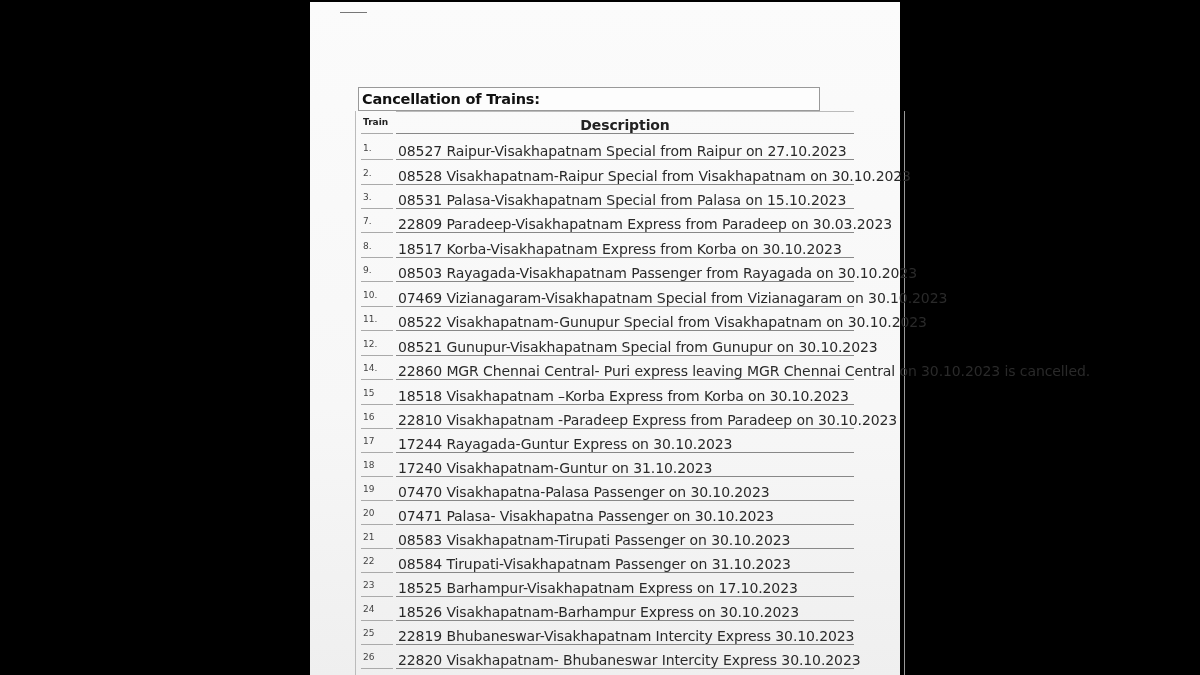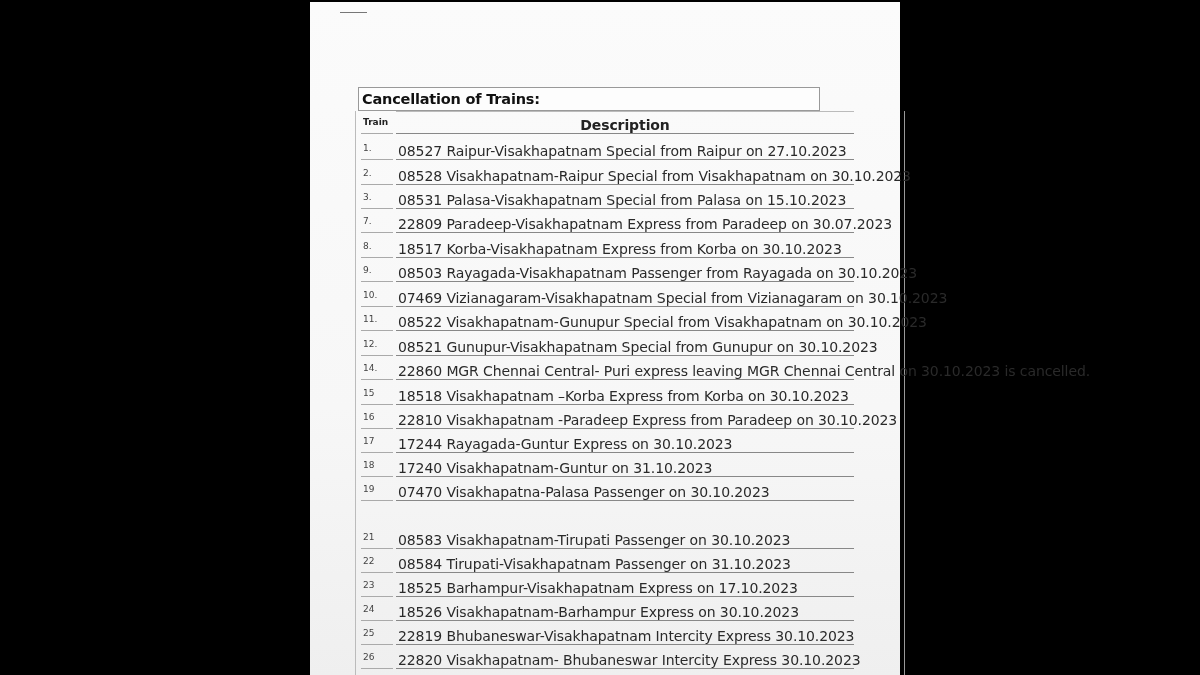--- a/index.html
+++ b/index.html
@@ -77,21 +77,21 @@
         <div class="sep-r"></div>
       </div>
       <div class="row" style="top: 77px;">
         <span class="cell-num">3.</span>
         <span class="cell-desc">08531 Palasa-Visakhapatnam Special from Palasa on 15.10.2023</span>
         <div class="sep-l"></div>
         <div class="sep-r"></div>
       </div>
       <div class="row" style="top: 101px;">
         <span class="cell-num">7.</span>
-        <span class="cell-desc">22809 Paradeep-Visakhapatnam Express from Paradeep on 30.07.2023</span>
+        <span class="cell-desc">22809 Paradeep-Visakhapatnam Express from Paradeep on 30.03.2023</span>
         <div class="sep-l"></div>
         <div class="sep-r"></div>
       </div>
       <div class="row" style="top: 126px;">
         <span class="cell-num">8.</span>
         <span class="cell-desc">18517 Korba-Visakhapatnam Express from Korba on 30.10.2023</span>
         <div class="sep-l"></div>
         <div class="sep-r"></div>
       </div>
       <div class="row" style="top: 150px;">
@@ -147,20 +147,26 @@
         <span class="cell-desc">17240 Visakhapatnam-Guntur on 31.10.2023</span>
         <div class="sep-l"></div>
         <div class="sep-r"></div>
       </div>
       <div class="row" style="top: 369px; text-align: right;">
         <span class="cell-num">19</span>
         <span class="cell-desc">07470 Visakhapatna-Palasa Passenger on 30.10.2023</span>
         <div class="sep-l"></div>
         <div class="sep-r"></div>
       </div>
+      <div class="row" style="top: 393px;">
+        <span class="cell-num">20</span>
+        <span class="cell-desc">07471 Palasa- Visakhapatna  Passenger on 30.10.2023</span>
+        <div class="sep-l"></div>
+        <div class="sep-r"></div>
+      </div>
       <div class="row" style="top: 417px;">
         <span class="cell-num">21</span>
         <span class="cell-desc">08583 Visakhapatnam-Tirupati Passenger on 30.10.2023</span>
         <div class="sep-l"></div>
         <div class="sep-r"></div>
       </div>
       <div class="row" style="top: 441px; text-align: center;">
         <span class="cell-num">22</span>
         <span class="cell-desc">08584 Tirupati-Visakhapatnam  Passenger on 31.10.2023</span>
         <div class="sep-l"></div>

